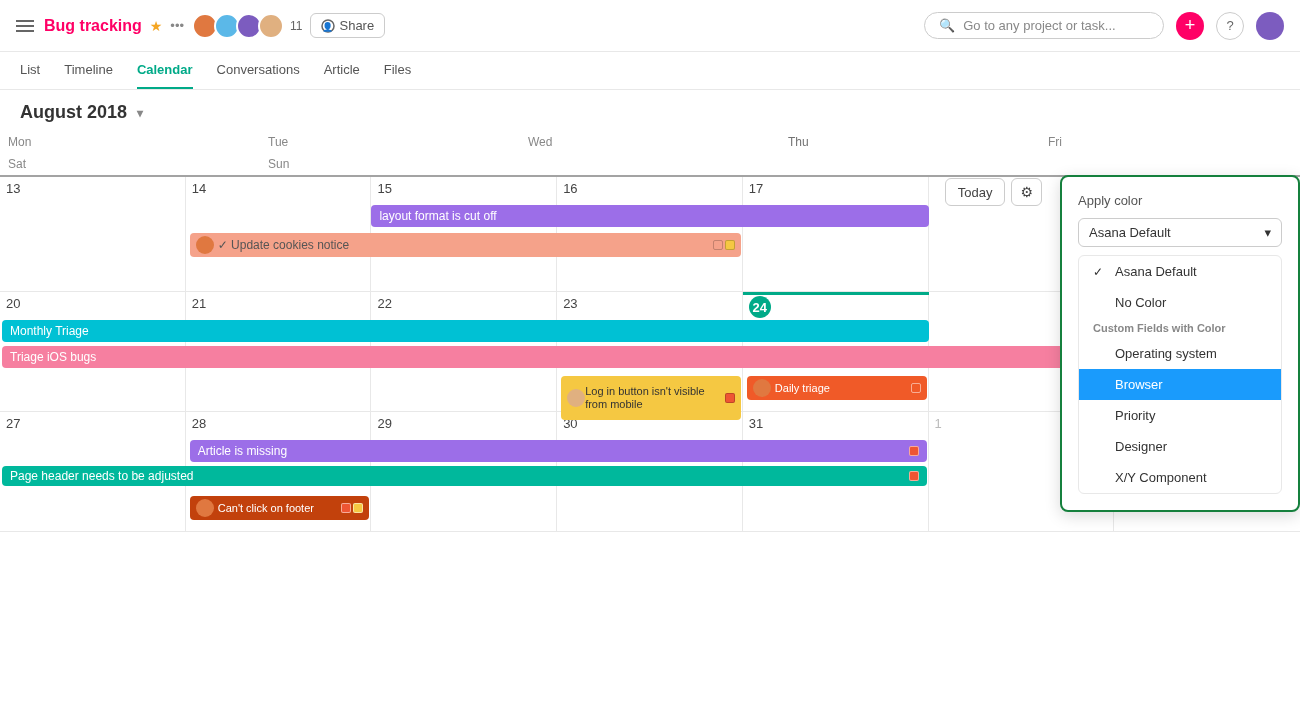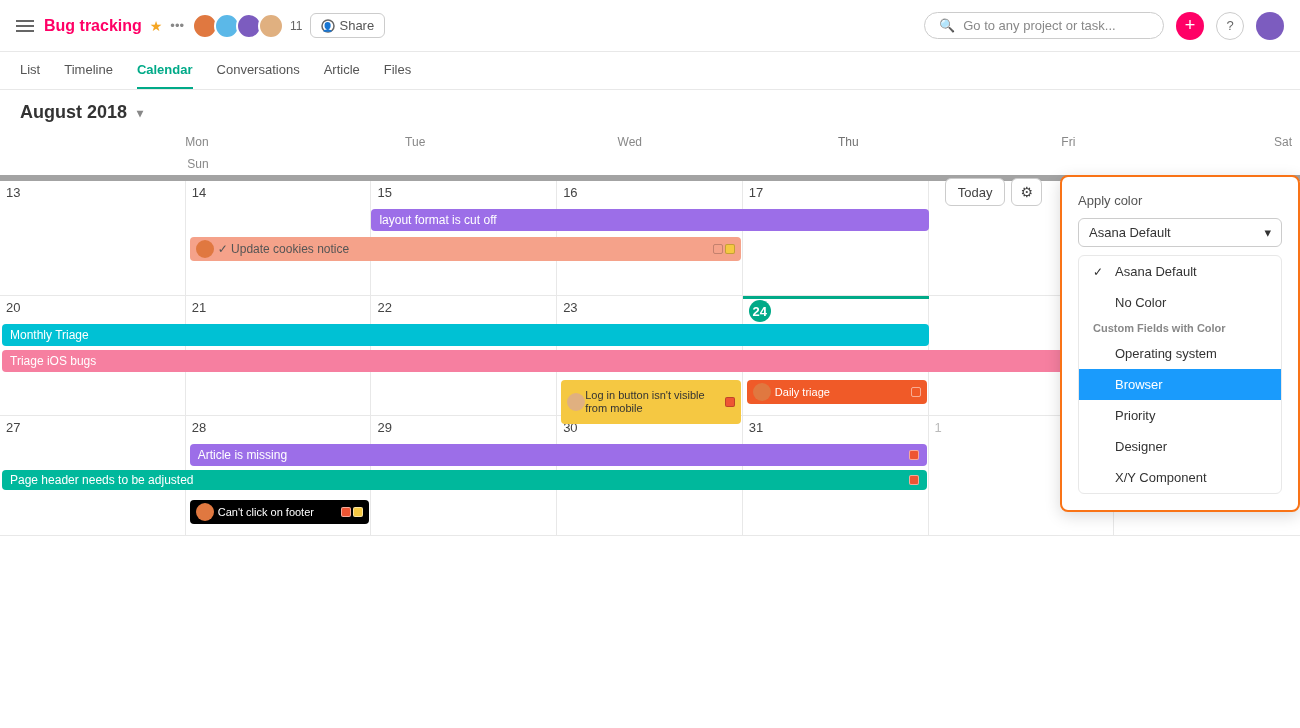--- a/index.html
+++ b/index.html
@@ -30,21 +30,21 @@
     .nav-tab.active { color: #0a8; border-bottom: 2px solid #0a8; font-weight: 600; }
 
     
     .calendar-area { position: relative; height: calc(728px - 52px - 38px); overflow: hidden; }
     .calendar-header-row { display: flex; align-items: center; padding: 12px 20px 8px; }
     .month-title { font-size: 18px; font-weight: 600; display: flex; align-items: center; gap: 10px; cursor: pointer; }
     .month-title .chevron { color: #888; font-size: 12px; }
     .cal-day-num { font-size: 13px; color: #444; margin-bottom: 4px; }
 
     
-    .dropdown-panel { position: absolute; top: 85px; right: 0; width: 240px; background: #fff; border: 2px solid #f97316; border-radius: 8px; box-shadow: 0 4px 16px rgba(0,0,0,0.15); z-index: 100; padding: 16px; }
+    .dropdown-panel { position: absolute; top: 85px; right: 0; width: 240px; background: #fff; border: 2px solid #15803d; border-radius: 8px; box-shadow: 0 4px 16px rgba(0,0,0,0.15); z-index: 100; padding: 16px; }
     .dropdown-panel .panel-header { font-size: 13px; color: #555; margin-bottom: 10px; font-weight: 500; }
     .dropdown-select { width: 100%; display: flex; align-items: center; justify-content: space-between; border: 1px solid #ccc; border-radius: 6px; padding: 6px 10px; font-size: 13px; cursor: pointer; margin-bottom: 8px; }
     .dropdown-menu { border: 1px solid #e8e8e8; border-radius: 6px; overflow: hidden; }
     .dropdown-item { padding: 8px 14px; font-size: 13px; cursor: pointer; display: flex; align-items: center; gap: 6px; }
     .dropdown-item.selected { background: #1a9bfc; color: #fff; }
     .dropdown-divider { padding: 4px 14px; font-size: 11px; color: #888; font-weight: 600; background: #fff; }
     .checkmark { color: #333; font-size: 12px; width: 16px; }
     .ctrl-btn { border: 1px solid #ccc; border-radius: 6px; padding: 5px 12px; font-size: 13px; cursor: pointer; background: #fff; color: #444; }
     .ctrl-btn-icon { border: 1px solid #ccc; border-radius: 6px; padding: 5px 8px; font-size: 14px; cursor: pointer; background: #fff; color: #444; }
 
@@ -105,21 +105,21 @@
       <span>August 2018</span>
       <span class="chevron">▾</span>
     </div>
   </div>
 
   <div style="position:absolute; top:88px; right:258px; display:flex; gap:6px; z-index:10;">
     <button class="ctrl-btn">Today</button>
     <button class="ctrl-btn-icon">⚙</button>
   </div>
 
-  <div style="display:grid; grid-template-columns: repeat(6,1fr); border-bottom:6px solid #a3a3a3; padding:0 0;text-align:right;">
+  <div style="display:grid; grid-template-columns: repeat(5,1fr); border-bottom:2px solid #a3a3a3; padding:0 0;">
     <div style="padding:4px 8px; font-size:12px; color:#888;">Mon</div>
     <div style="padding:4px 8px; font-size:12px; color:#888;">Tue</div>
     <div style="padding:4px 8px; font-size:12px; color:#888;">Wed</div>
     <div style="padding:4px 8px; font-size:12px; color:#737373;">Thu</div>
     <div style="padding:4px 8px; font-size:12px; color:#888;">Fri</div>
     <div style="padding:4px 8px; font-size:12px; color:#888;">Sat</div>
     <div style="padding:4px 8px; font-size:12px; color:#888;">Sun</div>
   </div>
 
   <div style="display:grid; grid-template-columns:repeat(7,1fr); border-bottom:1px solid #e8e8e8; min-height:115px; position:relative;">
@@ -234,21 +234,21 @@
     <div style="position:absolute; top:28px; left:calc(1*100%/7 + 4px); width:calc(4*100%/7 - 6px); height:22px; background:#9c6ee8; border-radius:4px; display:flex; align-items:center; padding:0 8px; font-size:12px; color:#fff; cursor:pointer; z-index:2;">
       <span>Article is missing</span>
       <div style="margin-left:auto; width:10px; height:10px; border:1px solid rgba(255,255,255,0.5); border-radius:2px;background:#e53;"></div>
     </div>
 
     <div style="position:absolute; top:54px; left:2px; width:calc(5*100%/7 - 4px); height:20px; background:#00b89c; border-radius:4px; display:flex; align-items:center; padding:0 8px; font-size:12px; color:#fff; cursor:pointer; z-index:2;">
       <span>Page header needs to be adjusted</span>
       <div style="margin-left:auto; width:10px; height:10px; border:1px solid rgba(255,255,255,0.5); border-radius:2px;background:#e53;"></div>
     </div>
 
-    <div style="position:absolute; top:84px; left:calc(1*100%/7 + 4px); width:calc(100%/7 - 6px); height:24px; background:#000000; border-radius:4px; display:flex; align-items:center; padding:0 6px; font-size:11px; color:#fff; cursor:pointer; z-index:2; gap:4px;">
+    <div style="position:absolute; top:84px; left:calc(1*100%/7 + 4px); width:calc(100%/7 - 6px); height:24px; background:#c2410c; border-radius:4px; display:flex; align-items:center; padding:0 6px; font-size:11px; color:#fff; cursor:pointer; z-index:2; gap:4px;">
       <div style="width:18px;height:18px;border-radius:50%;background:#e07840;flex-shrink:0;"></div>
       <span>Can't click on footer</span>
       <div style="display:flex;gap:2px;margin-left:auto;">
         <div style="width:10px;height:10px;border:1px solid rgba(255,255,255,0.5);border-radius:2px;background:#e53;"></div>
         <div style="width:10px;height:10px;border:1px solid rgba(255,255,255,0.5);border-radius:2px;background:#f5c842;"></div>
       </div>
     </div>
   </div>
 
   <div class="dropdown-panel">

